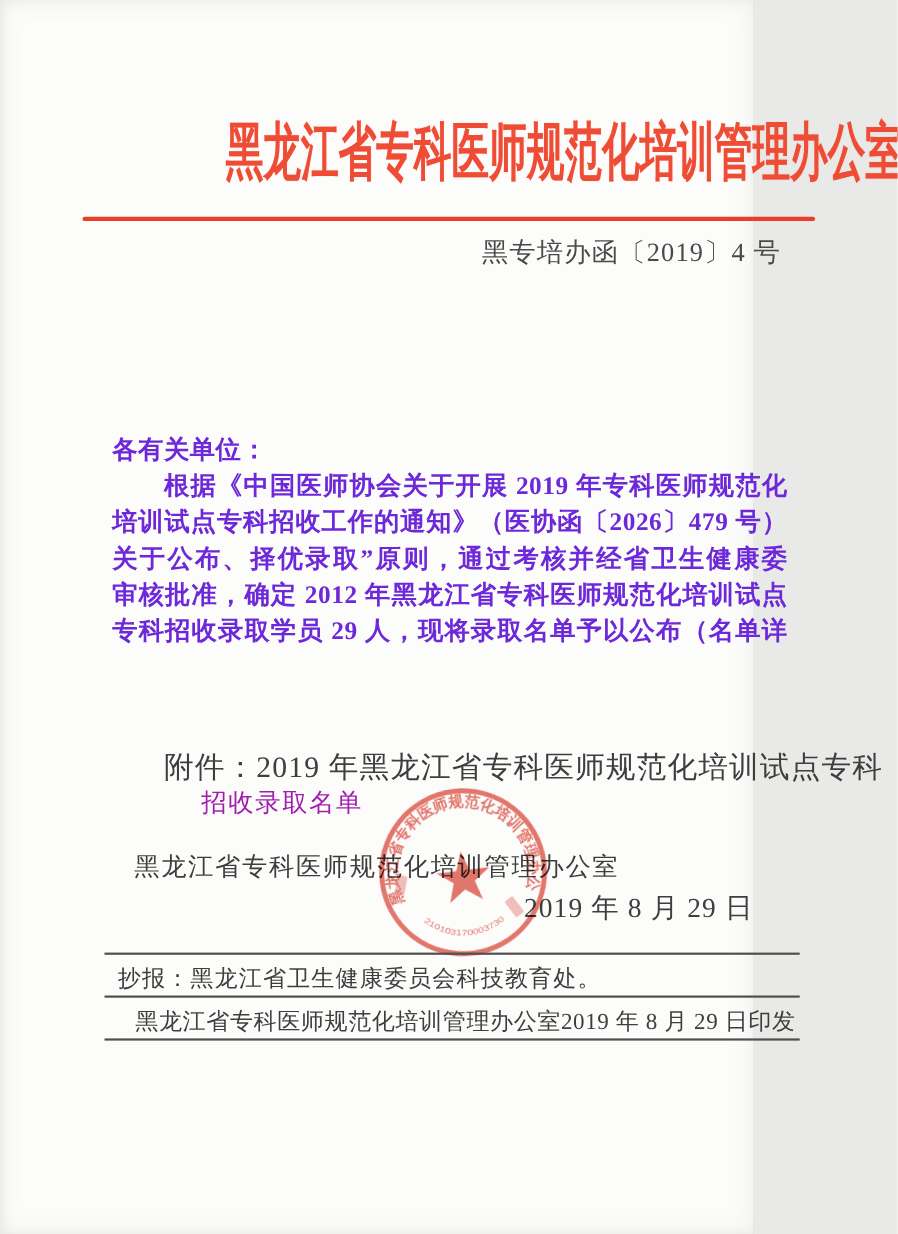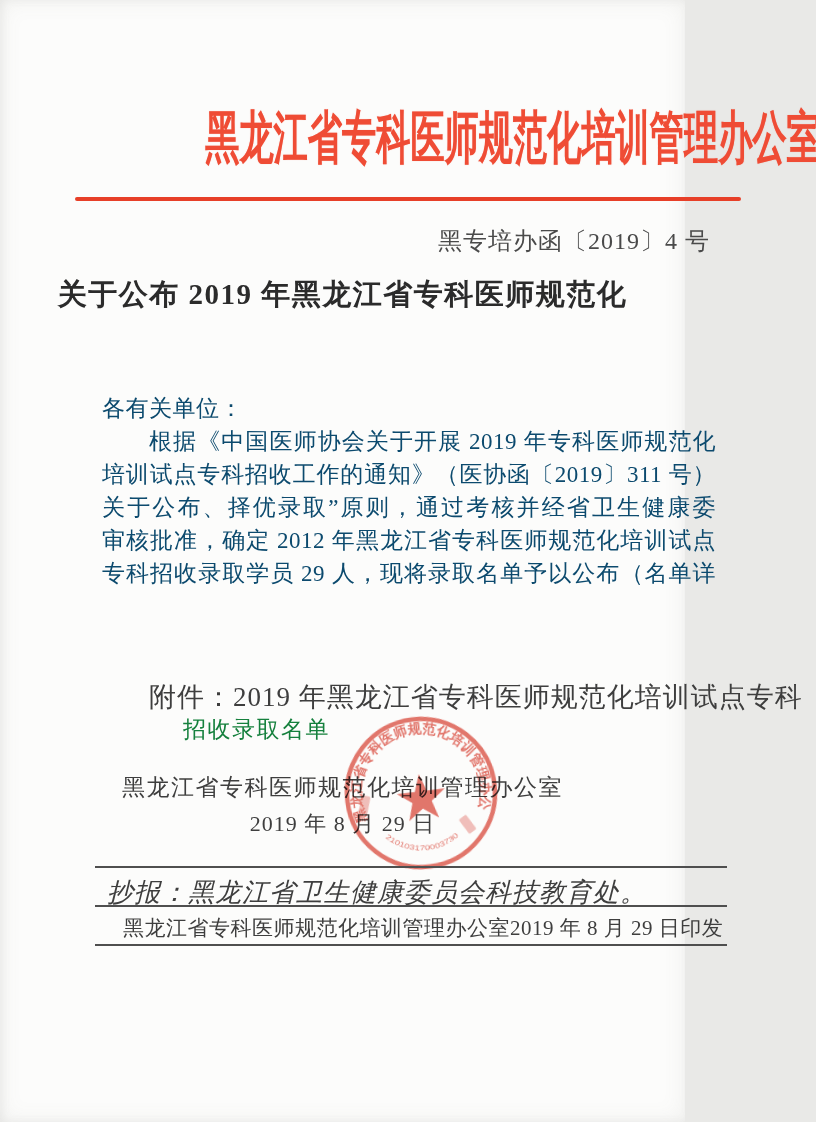--- a/index.html
+++ b/index.html
@@ -43,71 +43,71 @@
     border-radius: 2px;
   }
 
   .doc-number {
     position: absolute;
     left: 438px; top: 213px;
     font-size: 24px;
     color: #4a4a4a;
     letter-spacing: 1px;
     white-space: nowrap;
-    margin-top: 12px;
   }
 
   .doc-title {
     position: absolute;
     left: 0; right: 0; top: 274px;
     text-align: center;
     font-size: 29px;
     font-weight: bold;
     color: #2b2b2b;
     line-height: 41px;
     letter-spacing: 1.5px;
   }
 
   .body-block {
     position: absolute;
     left: 102px; top: 392px;
     width: 614px;
     font-size: 23px;
-    color: #0c4a6e;
+    color: #6d28d9;
     line-height: 33px;
     letter-spacing: 0.5px;
+    font-weight: bold;
   }
   .body-block .line { white-space: nowrap; }
   .body-block .j { white-space: normal; text-align: justify; text-align-last: justify; }
   .body-block .indent { text-indent: 47px; }
 
   .attach-line1 {
     position: absolute;
     left: 149px; top: 679px;
     font-size: 27px; color: #3e3e3e; letter-spacing: 1px;
     white-space: nowrap;
   }
   .attach-line2 {
     position: absolute;
     left: 183px; top: 714px;
-    font-size: 23px; color: #15803d; letter-spacing: 1.5px;
+    font-size: 23px; color: #a21caf; letter-spacing: 1.5px;
     white-space: nowrap;
   }
 
   .sig-org {
     position: absolute;
     left: 0; right: 0; top: 772px;
     text-align: center;
     font-size: 23px; color: #3e3e3e; letter-spacing: 1.5px;
   }
   .sig-date {
     position: absolute;
     left: 0; right: 0; top: 809px;
-    text-align: center;
-    font-size: 22px; color: #3e3e3e; letter-spacing: 1px;
+    text-align: right;
+    font-size: 25px; color: #3e3e3e; letter-spacing: 1px;
   }
 
   .seal {
     position: absolute;
     left: 334px; top: 706px;
     width: 174px; height: 174px;
     opacity: 0.78;
     mix-blend-mode: multiply;
     transform: rotate(-7deg);
     filter: blur(0.3px);
@@ -119,23 +119,22 @@
     width: 632px; height: 2px;
     background: #4f4f4f;
   }
   .rule-1 { top: 866px; }
   .rule-2 { top: 905px; }
   .rule-3 { top: 944px; }
 
   .cc-row {
     position: absolute;
     left: 107px; top: 875px;
-    font-size: 26px; color: #3e3e3e; letter-spacing: 1px;
-    white-space: nowrap;
-    font-style: italic;
+    font-size: 21px; color: #3e3e3e; letter-spacing: 1px;
+    white-space: nowrap;
   }
   .issue-row {
     position: absolute;
     left: 123px; top: 914px;
     width: 590px;
     display: flex;
     justify-content: space-between;
     font-size: 21px; color: #3e3e3e; letter-spacing: 0.5px;
     white-space: nowrap;
   }
@@ -146,27 +145,26 @@
 <div class="page">
 
   <div class="red-header">
     <span class="org">黑龙江省专科医师规范化培训管理办公室</span>
   </div>
   <div class="red-rule"></div>
 
   <div class="doc-number">黑专培办函〔2019〕4 号</div>
 
   <div class="doc-title">
-    <div>关于公布 2019 年黑龙江省专科医师规范化</div>
   </div>
 
   <div class="body-block">
     <div class="line">各有关单位：</div>
     <div class="line j indent">根据《中国医师协会关于开展 2019 年专科医师规范化</div>
-    <div class="line j">培训试点专科招收工作的通知》（医协函〔2019〕311 号）</div>
+    <div class="line j">培训试点专科招收工作的通知》（医协函〔2026〕479 号）</div>
     <div class="line j">关于公布、择优录取”原则，通过考核并经省卫生健康委</div>
     <div class="line j">审核批准，确定 2012 年黑龙江省专科医师规范化培训试点</div>
     <div class="line j">专科招收录取学员 29 人，现将录取名单予以公布（名单详</div>
   </div>
 
   <div class="attach-line1">附件：2019 年黑龙江省专科医师规范化培训试点专科</div>
   <div class="attach-line2">招收录取名单</div>
 
   <div class="sig-org">黑龙江省专科医师规范化培训管理办公室</div>
   <div class="sig-date">2019 年 8 月 29 日</div>

